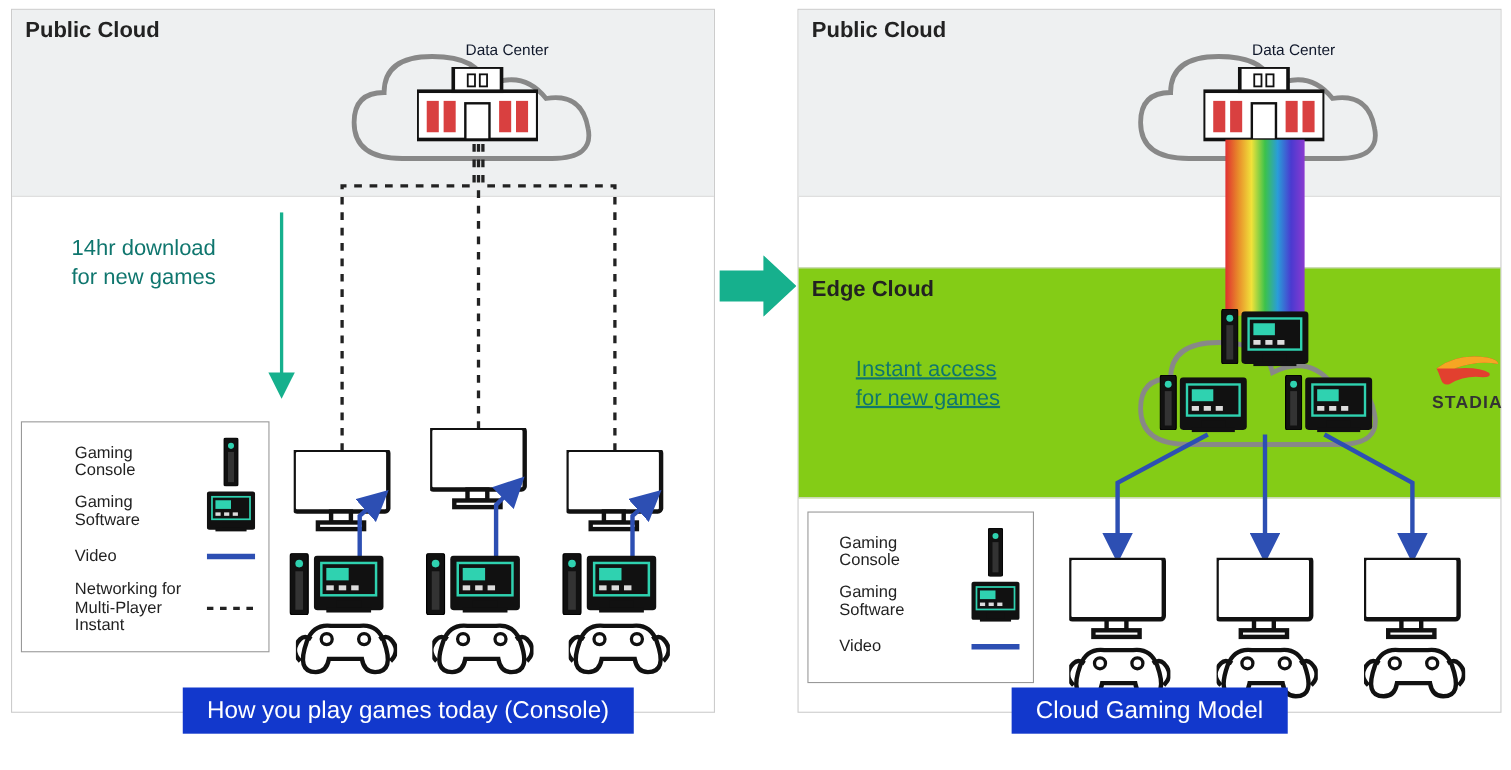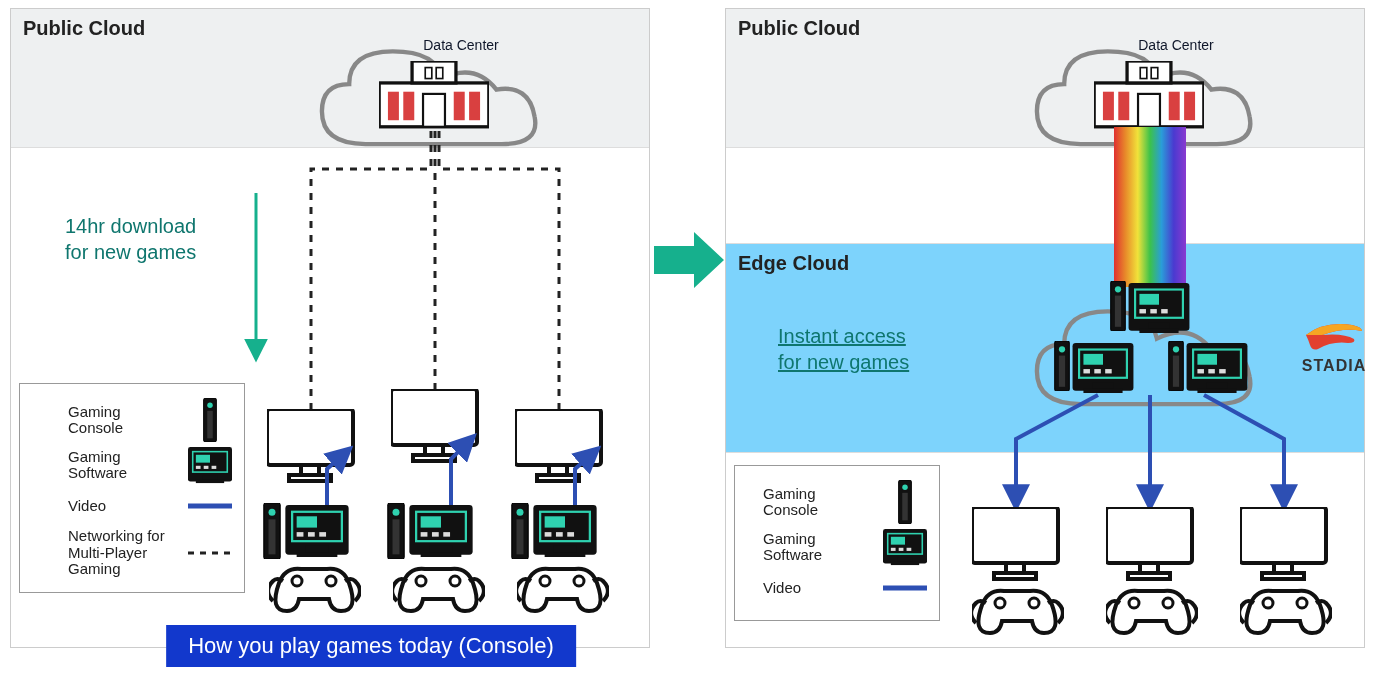--- a/index.html
+++ b/index.html
@@ -13,28 +13,28 @@
   .panel {
     position: absolute;
     border: 1px solid #ccc;
     background: #fff;
   }
   .panel-left { left: 10px; top: 8px; width: 640px; height: 640px; }
   .panel-right { left: 725px; top: 8px; width: 640px; height: 640px; }
 
   .public-cloud-band {
     position: absolute;
-    left: 0; top: 0; right: 0; height: 139px;
+    left: 0; top: 0; right: 0; height: 170px;
     background: #eef0f1;
     border-bottom: 1px solid #ddd;
   }
   .edge-cloud-band {
     position: absolute;
     left: 0; top: 234px; right: 0; height: 210px;
-    background: #7dd3fc;
+    background: #84cc16;
     border-bottom: 1px solid #ddd;
     border-top: 1px solid #ddd;
   }
   .band-title {
     position: absolute;
     top: 8px; left: 12px;
     font-weight: bold;
     font-size: 20px;
     color: #222;
   }
@@ -276,21 +276,21 @@
     </div>
     <div class="legend-row">
       <div class="lbl">Video</div>
       <div class="legend-icon">
           <svg width="44" height="8">
             <line x1="0" y1="4" x2="44" y2="4" stroke="#2d4fb3" stroke-width="5"></line>
           </svg>
         </div>
     </div>
     <div class="legend-row">
-      <div class="lbl">Networking for Multi-Player Gaming</div>
+      <div class="lbl">Networking for Multi-Player Instant</div>
       <div class="legend-icon">
           <svg width="44" height="8">
             <line x1="0" y1="4" x2="44" y2="4" stroke="#222" stroke-width="3" stroke-dasharray="6 6"></line>
           </svg>
         </div>
     </div>
   </div>
 
   <div class="caption">How you play games today (Console)</div>
 </div>
@@ -405,13 +405,14 @@
   </div>
 
   <div class="stadia">
     <svg width="60" height="34" viewBox="0 0 60 34">
       <path d="M2 16 Q20 2 48 6 Q58 8 58 12 Q40 8 18 16 Q40 14 50 20 Q52 24 44 24 Q28 22 14 30 Q8 32 6 26 Q4 20 2 16 Z" fill="#e2402f"></path>
       <path d="M2 16 Q20 2 48 6 Q58 8 58 12 Q40 8 18 16 Z" fill="#f6a623"></path>
     </svg>
     <div class="stadia-text">STADIA</div>
   </div>
 
+  <div class="caption">Cloud Gaming Model</div>
 </div>
 
 </body></html>

